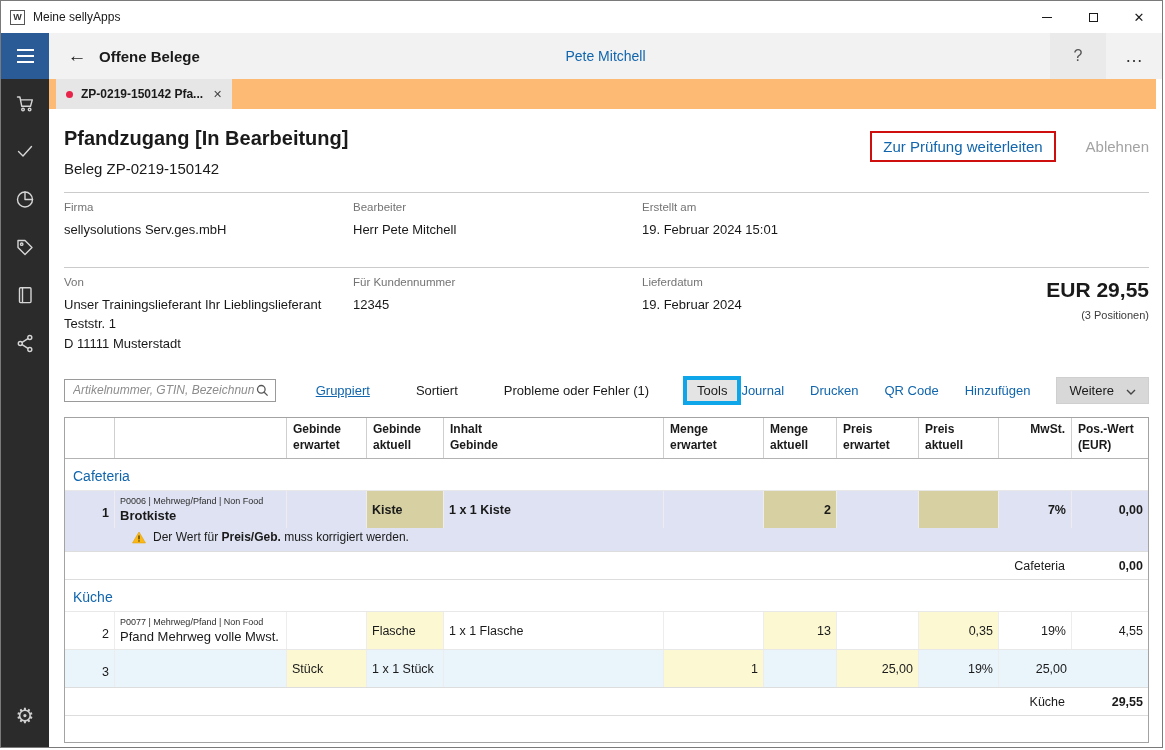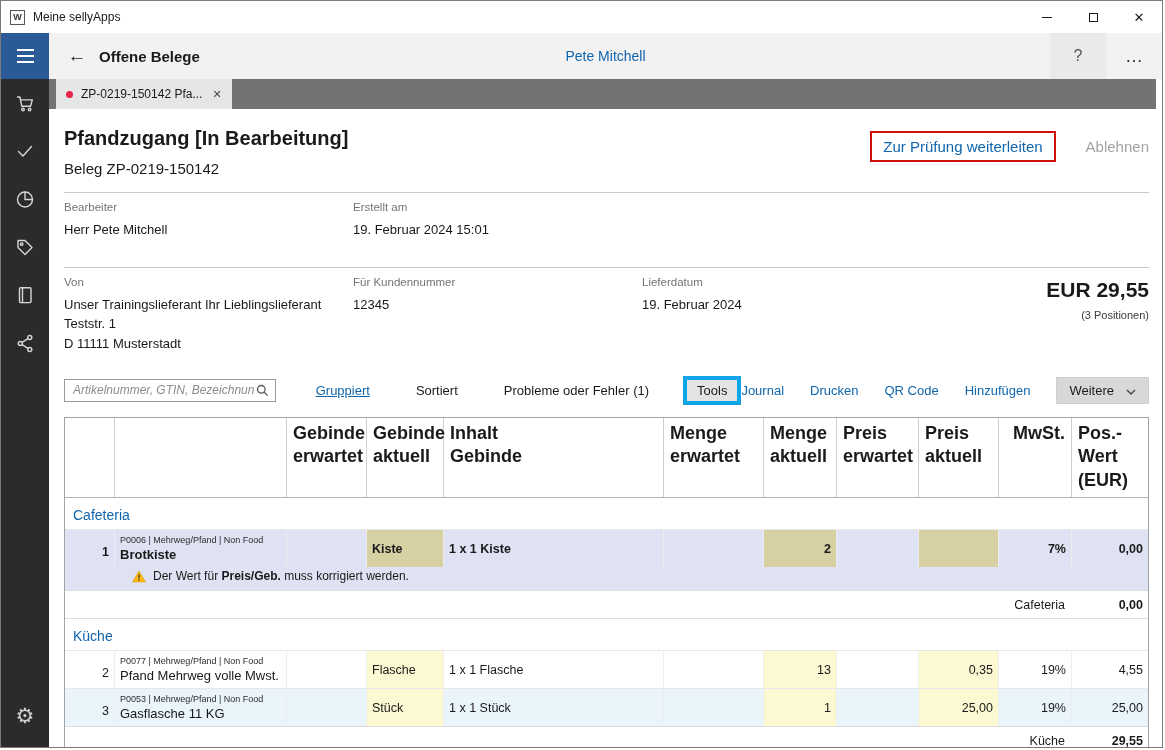--- a/index.html
+++ b/index.html
@@ -37,21 +37,21 @@
   
   .header{position:absolute;left:48px;top:32px;right:0;height:46px;background:#f2f2f2;display:flex;align-items:center;}
   .back-btn{margin-left:12px;width:32px;font-size:19px;text-align:center;}
   .header-title{font-size:15px;font-weight:bold;margin-left:6px;}
   .user-link{position:absolute;left:50%;transform:translateX(-50%);color:var(--blue);font-size:14px;}
   .header-right{margin-left:auto;display:flex;align-items:center;height:46px;}
   .help-btn{width:56px;height:46px;background:#eaeaea;display:flex;align-items:center;justify-content:center;font-size:16px;color:#555;}
   .more-btn{width:56px;height:46px;display:flex;align-items:center;justify-content:center;font-size:18px;color:#333;}
 
   
-  .tabstrip{position:absolute;left:48px;top:78px;right:6px;height:30px;background:#737373;display:flex;align-items:flex-end;}
+  .tabstrip{position:absolute;left:48px;top:78px;right:6px;height:30px;background:#fdba74;display:flex;align-items:flex-end;font-weight:bold;}
   .tab{display:inline-flex;align-items:center;height:30px;background:#e6e6e6;padding:0 10px;gap:8px;margin-left:7px;}
   .tab-dot{width:7px;height:7px;border-radius:50%;background:#e8244a;}
   .tab-label{font-size:12px;white-space:nowrap;}
   .tab-close{font-size:11px;color:#444;margin-left:2px;}
 
   
   .content{position:absolute;left:48px;top:108px;right:0;bottom:0;background:#fff;padding:0 13px 0 15px;overflow:hidden;}
 
   .doc-head{display:flex;margin-top:18px;}
   .doc-title{font-size:20px;font-weight:bold;margin:0;}
@@ -78,21 +78,21 @@
   .ml44{margin-left:40px;}.ml46{margin-left:46px;}
   .tools-btn{border:4px solid #0ea5e9;background:#e4e4e4;font-size:13px;padding:3px 10px;margin-left:34px;}
   .tb-right{margin-left:auto;display:flex;align-items:center;gap:26px;}
   .weitere-btn{background:#d8d8d8;border:1px solid #cfcfcf;font-size:13px;padding:5px 12px;display:flex;align-items:center;gap:12px;margin-left:0;}
   .chev svg{stroke:#444;fill:none;stroke-width:1.4;}
 
   
   .table{border:1px solid #a3a3a3;margin-top:14px;}
   .trow{display:grid;grid-template-columns:50px 172px 80px 77px 220px 100px 73px 82px 80px 73px 1fr;}
   .thead{border-bottom:1px solid #b3b3b3;}
-  .th{border-right:1px solid #cfcfcf;padding:4px 6px 5px;font-size:18px;font-weight:bold;line-height:1.3;min-height:35px;}
+  .th{border-right:1px solid #cfcfcf;padding:4px 6px 5px;font-size:12px;font-weight:bold;line-height:1.3;min-height:35px;}
   .th:last-child{border-right:none;}
   .th.r{text-align:right;}
   .group-title{color:var(--blue);font-size:14px;padding:9px 8px 6px;}
   .body{min-height:37px;border-top:1px solid #e8e8e8;}
   .body .c{border-right:1px solid #ededed;font-size:12.5px;padding:0 5px;display:flex;align-items:center;min-height:37px;}
   .body .c:last-child{border-right:none;}
   .c.numcell{justify-content:flex-end;align-items:flex-end;padding-bottom:8px;}
   .c.desc{flex-direction:column;align-items:flex-start;justify-content:center;padding:4px 5px;}
   .meta{font-size:9px;color:#2e2e2e;white-space:nowrap;}
   .pname{font-size:13px;margin-top:2px;white-space:nowrap;}
@@ -208,20 +208,24 @@
         <div class="doc-beleg">Beleg ZP-0219-150142</div>
       </div>
       <div class="doc-actions">
         <span class="forward-btn">Zur Prüfung weiterleiten</span>
         <span class="reject-btn">Ablehnen</span>
       </div>
     </div>
 
     <div class="frow">
       <div>
+        <div class="flabel">Firma</div>
+        <div class="fvalue">sellysolutions Serv.ges.mbH</div>
+      </div>
+      <div>
         <div class="flabel">Bearbeiter</div>
         <div class="fvalue">Herr Pete Mitchell</div>
       </div>
       <div>
         <div class="flabel">Erstellt am</div>
         <div class="fvalue">19. Februar 2024 15:01</div>
       </div>
       <div></div>
     </div>
 
@@ -367,24 +371,20 @@
         <div class="c"></div>
         <div class="c yellow r">13</div>
         <div class="c"></div>
         <div class="c yellow r">0,35</div>
         <div class="c r">19%</div>
         <div class="c r">4,55</div>
       </div>
 
       <div class="trow body row3bg">
         <div class="c numcell">3</div>
-        <div class="c desc">
-          <div class="meta">P0053 | Mehrweg/Pfand | Non Food</div>
-          <div class="pname">Gasflasche 11 KG</div>
-        </div>
         <div class="c"></div>
         <div class="c yellow">Stück</div>
         <div class="c">1 x 1 Stück</div>
         <div class="c"></div>
         <div class="c yellow r">1</div>
         <div class="c"></div>
         <div class="c yellow r">25,00</div>
         <div class="c r">19%</div>
         <div class="c r">25,00</div>
       </div>

